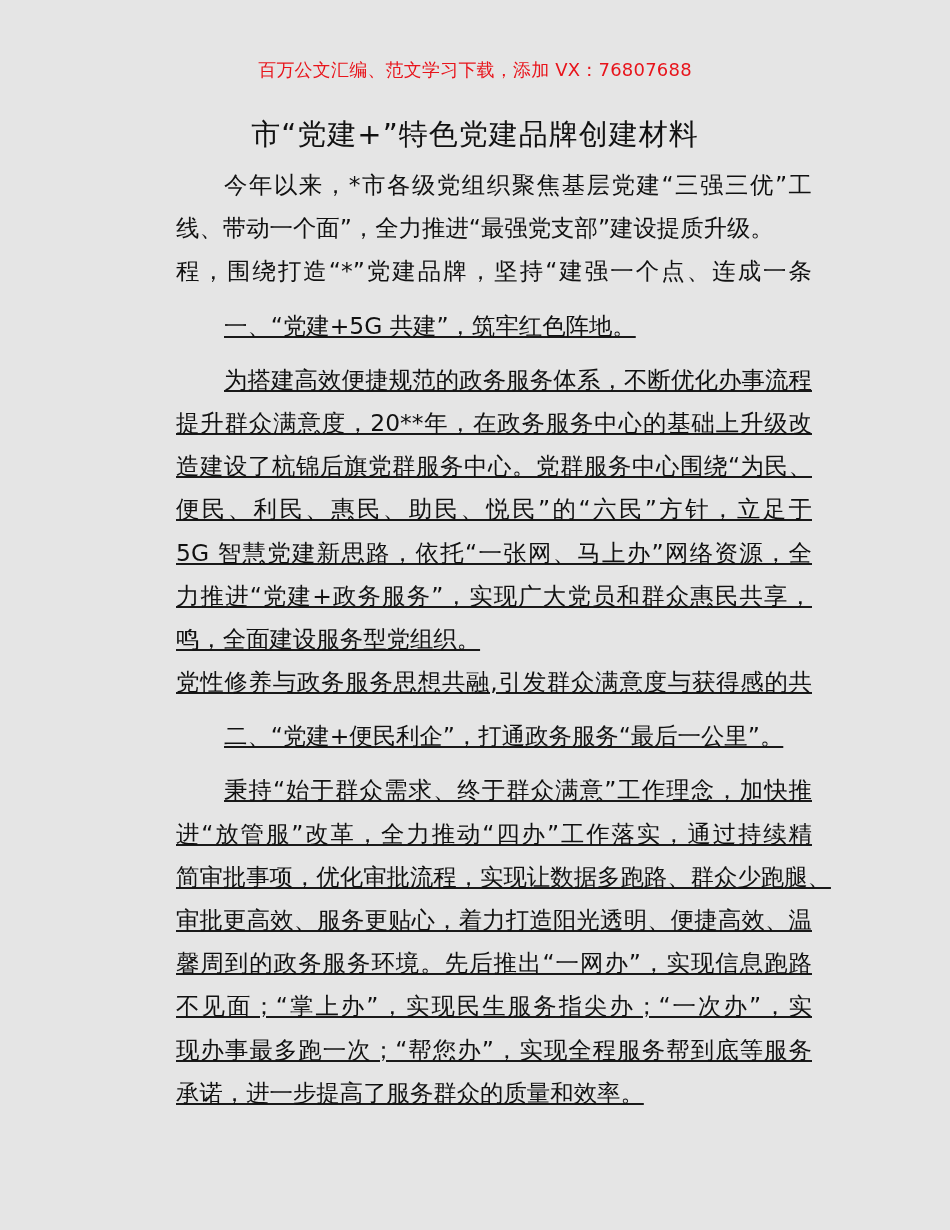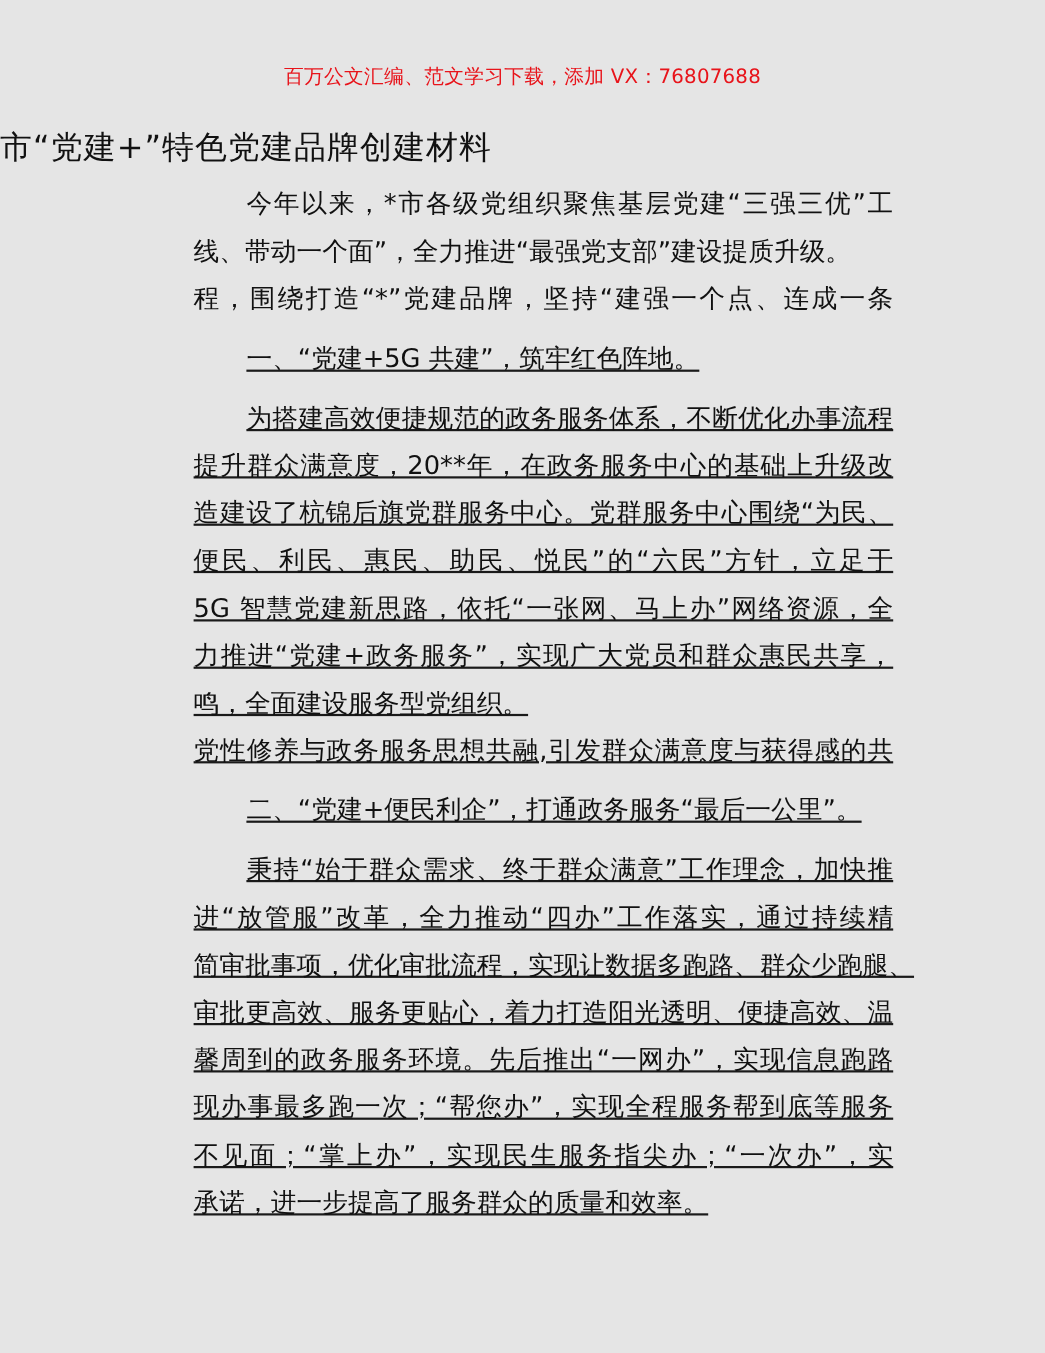--- a/index.html
+++ b/index.html
@@ -1,21 +1,21 @@
 <!DOCTYPE html>
 <html><head>
 <meta charset="utf-8">
 <style>
   html, body { margin: 0; padding: 0; background: #ffffff; }
   body { width: 950px; height: 1230px; position: relative; overflow: hidden;
          font-family: "DejaVu Sans", "Liberation Sans", sans-serif; color: #1a1a1a; }
   .page { position: absolute; left: 0; top: 0; width: 950px; height: 1230px; background: #e5e5e5; }
   .watermark { position: absolute; top: 56px; left: 0; width: 950px; text-align: center;
                font-size: 18px; line-height: 28px; color: #e8141b; letter-spacing: 0.2px; }
-  .title { position: absolute; top: 112px; left: 0; width: 950px; 
+  .title { position: absolute; top: 112px; left: 0; width: 950px; text-align: center;
            font-size: 29px; line-height: 44px; color: #111; letter-spacing: 1px; }
   .body { position: absolute; left: 140px; top: 164px; width: 672px; }
   .line { font-size: 23.4px; line-height: 43.2px; height: 43.2px; white-space: nowrap;
           color: #111; text-align: justify; text-align-last: justify; margin-left: 36px; }
   .line.last { text-align-last: left; }
   .indent { padding-left: 48px; }
   .gap-before { margin-top: 11px; text-decoration: underline; }
 </style>
 </head>
 <body>
@@ -50,18 +50,18 @@
     <div class="gap-before">
       <div class="line indent last">二、“党建+便民利企”，打通政务服务“最后一公里”。</div>
     </div>
 
     <div class="gap-before">
       <div class="line indent">秉持“始于群众需求、终于群众满意”工作理念，加快推</div>
       <div class="line">进“放管服”改革，全力推动“四办”工作落实，通过持续精</div>
       <div class="line">简审批事项，优化审批流程，实现让数据多跑路、群众少跑腿、</div>
       <div class="line">审批更高效、服务更贴心，着力打造阳光透明、便捷高效、温</div>
       <div class="line">馨周到的政务服务环境。先后推出“一网办”，实现信息跑路</div>
+      <div class="line">不见面；“掌上办”，实现民生服务指尖办；“一次办”，实</div>
       <div class="line">现办事最多跑一次；“帮您办”，实现全程服务帮到底等服务</div>
-      <div class="line">不见面；“掌上办”，实现民生服务指尖办；“一次办”，实</div>
       <div class="line last">承诺，进一步提高了服务群众的质量和效率。</div>
     </div>
   </div>
 </div>
 
 </body></html>

